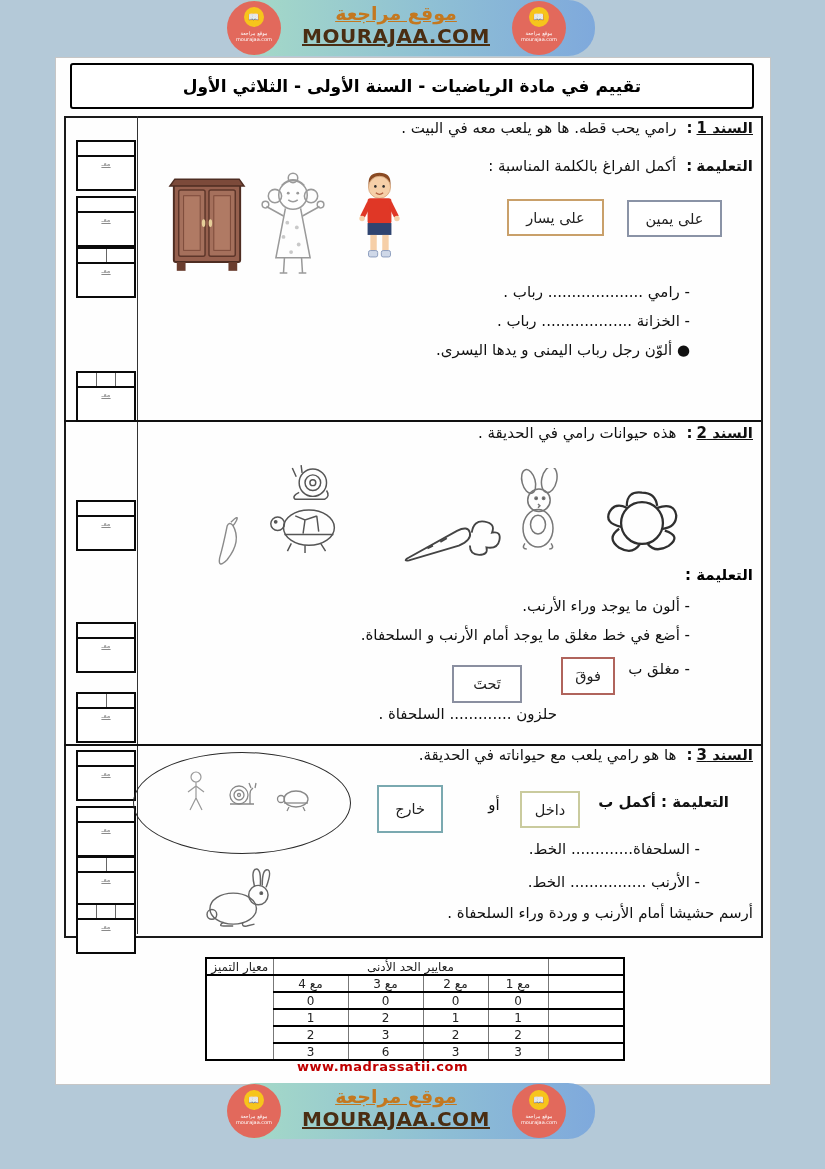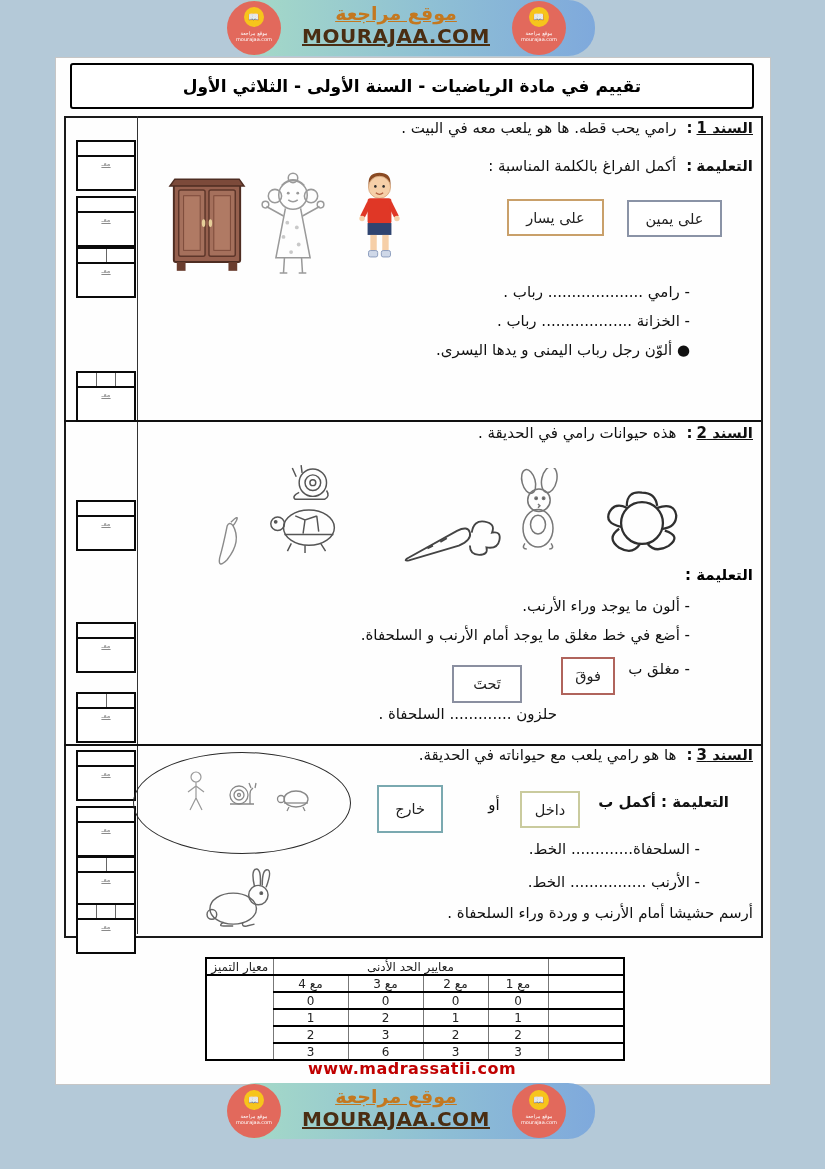--- a/index.html
+++ b/index.html
@@ -51,21 +51,21 @@
   .img{position:absolute;}
   .oval{position:absolute;left:133px;top:752px;width:216px;height:100px;border:1.6px solid #2a2a2a;
         border-radius:50%;}
   
   .gridwrap{position:absolute;left:205px;top:957px;}
   table.grid{border-collapse:collapse;table-layout:fixed;border:2px solid #000;background:#fff;}
   table.grid td{border-left:1px solid #777;border-right:1px solid #777;border-top:2px solid #000;
                 border-bottom:2px solid #000;font-size:12px;text-align:center;vertical-align:middle;
                 padding:0;height:15px;direction:rtl;color:#222;}
   td.hcell{height:19px;font-size:10px;}
-  .footer-link{position:absolute;left:297px;top:1059px;width:230px;text-align:center;font-size:16px;
+  .footer-link{position:absolute;left:297px;top:1059px;width:230px;font-size:13px;
                font-weight:bold;color:#c00000;letter-spacing:.5px;}
 </style>
 </head>
 <body>
 
 <div class="canvas">
 
   <div class="sheet"></div>
 
   <div class="banner" style="top:0">

